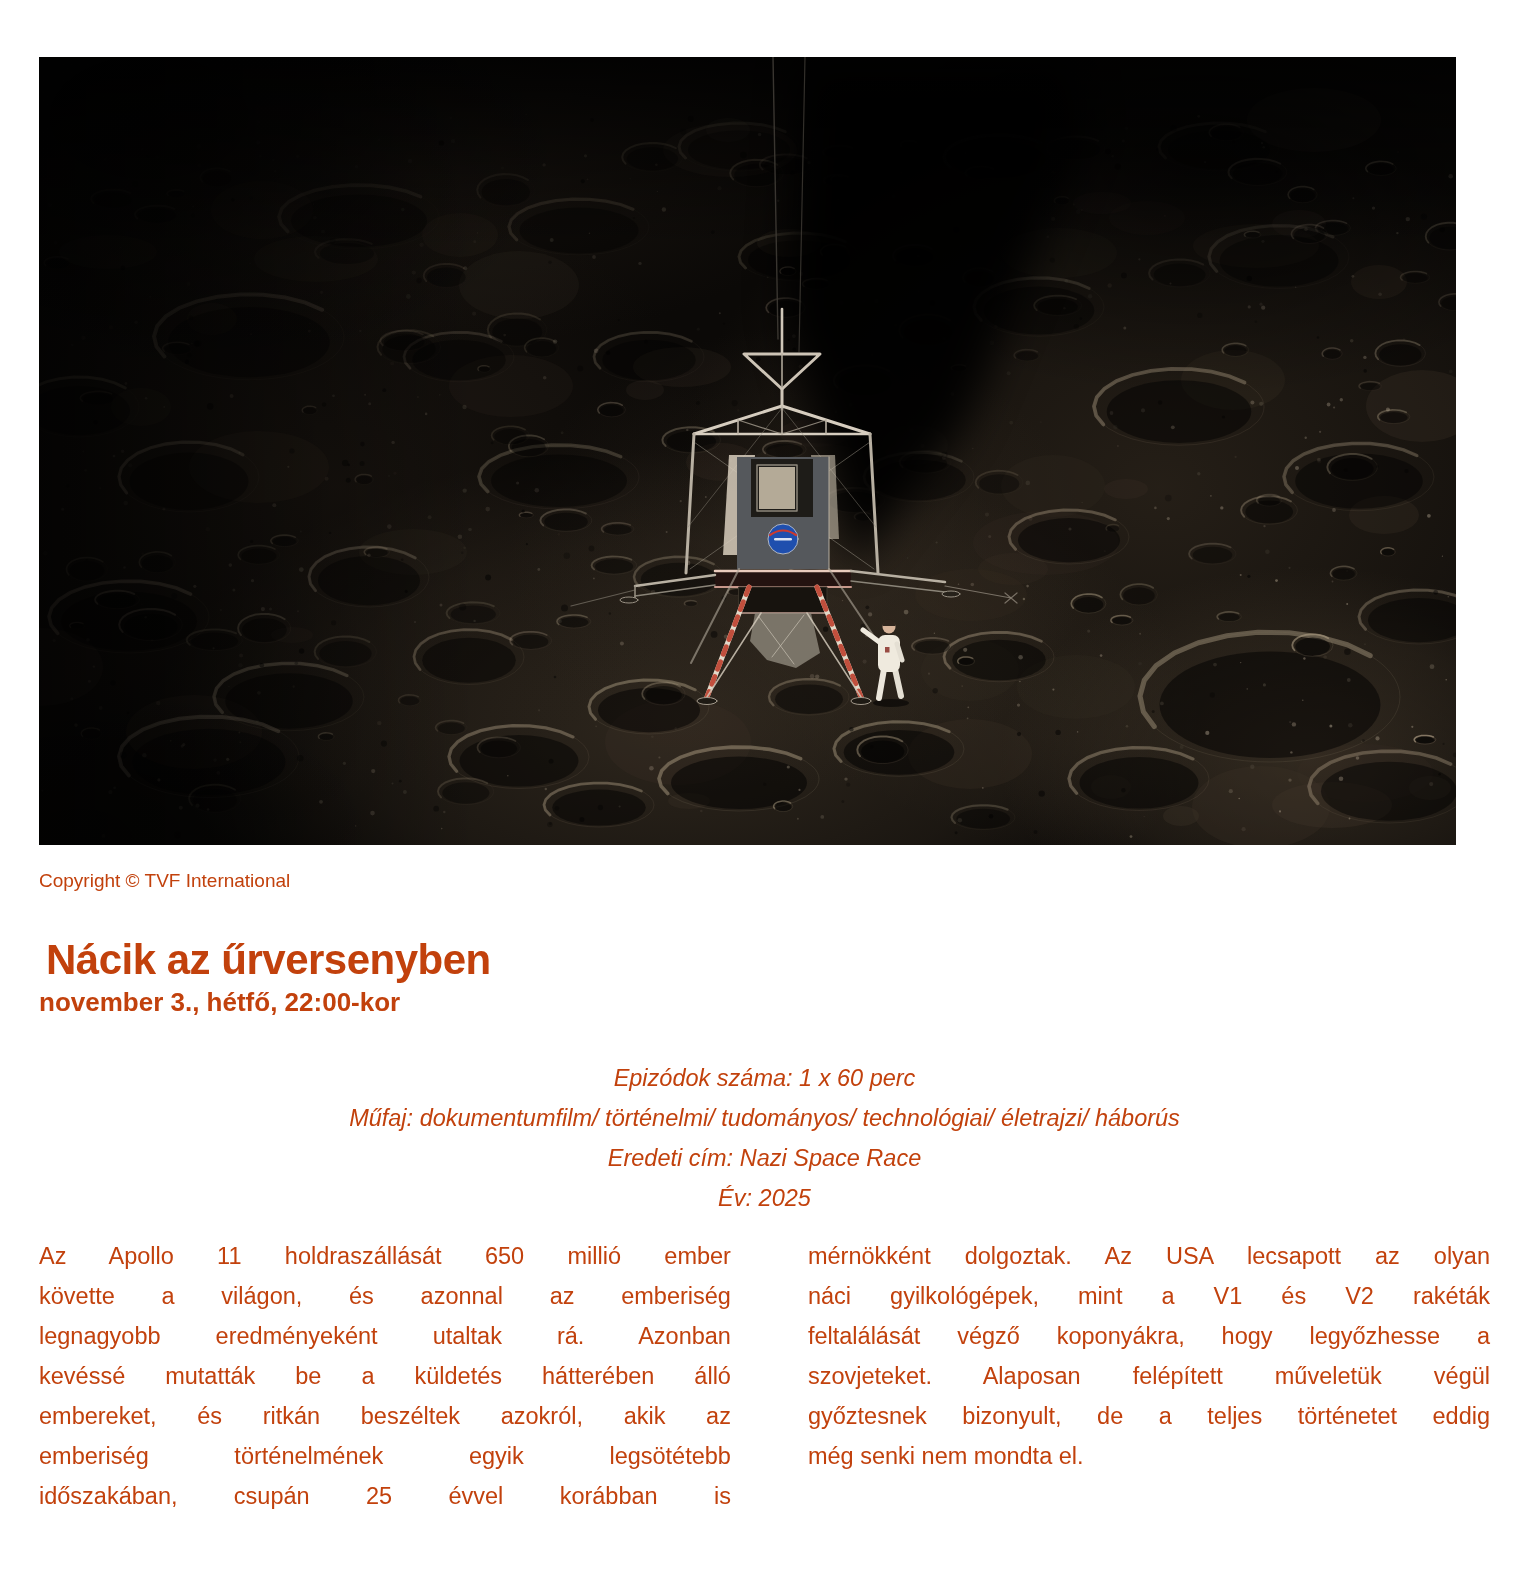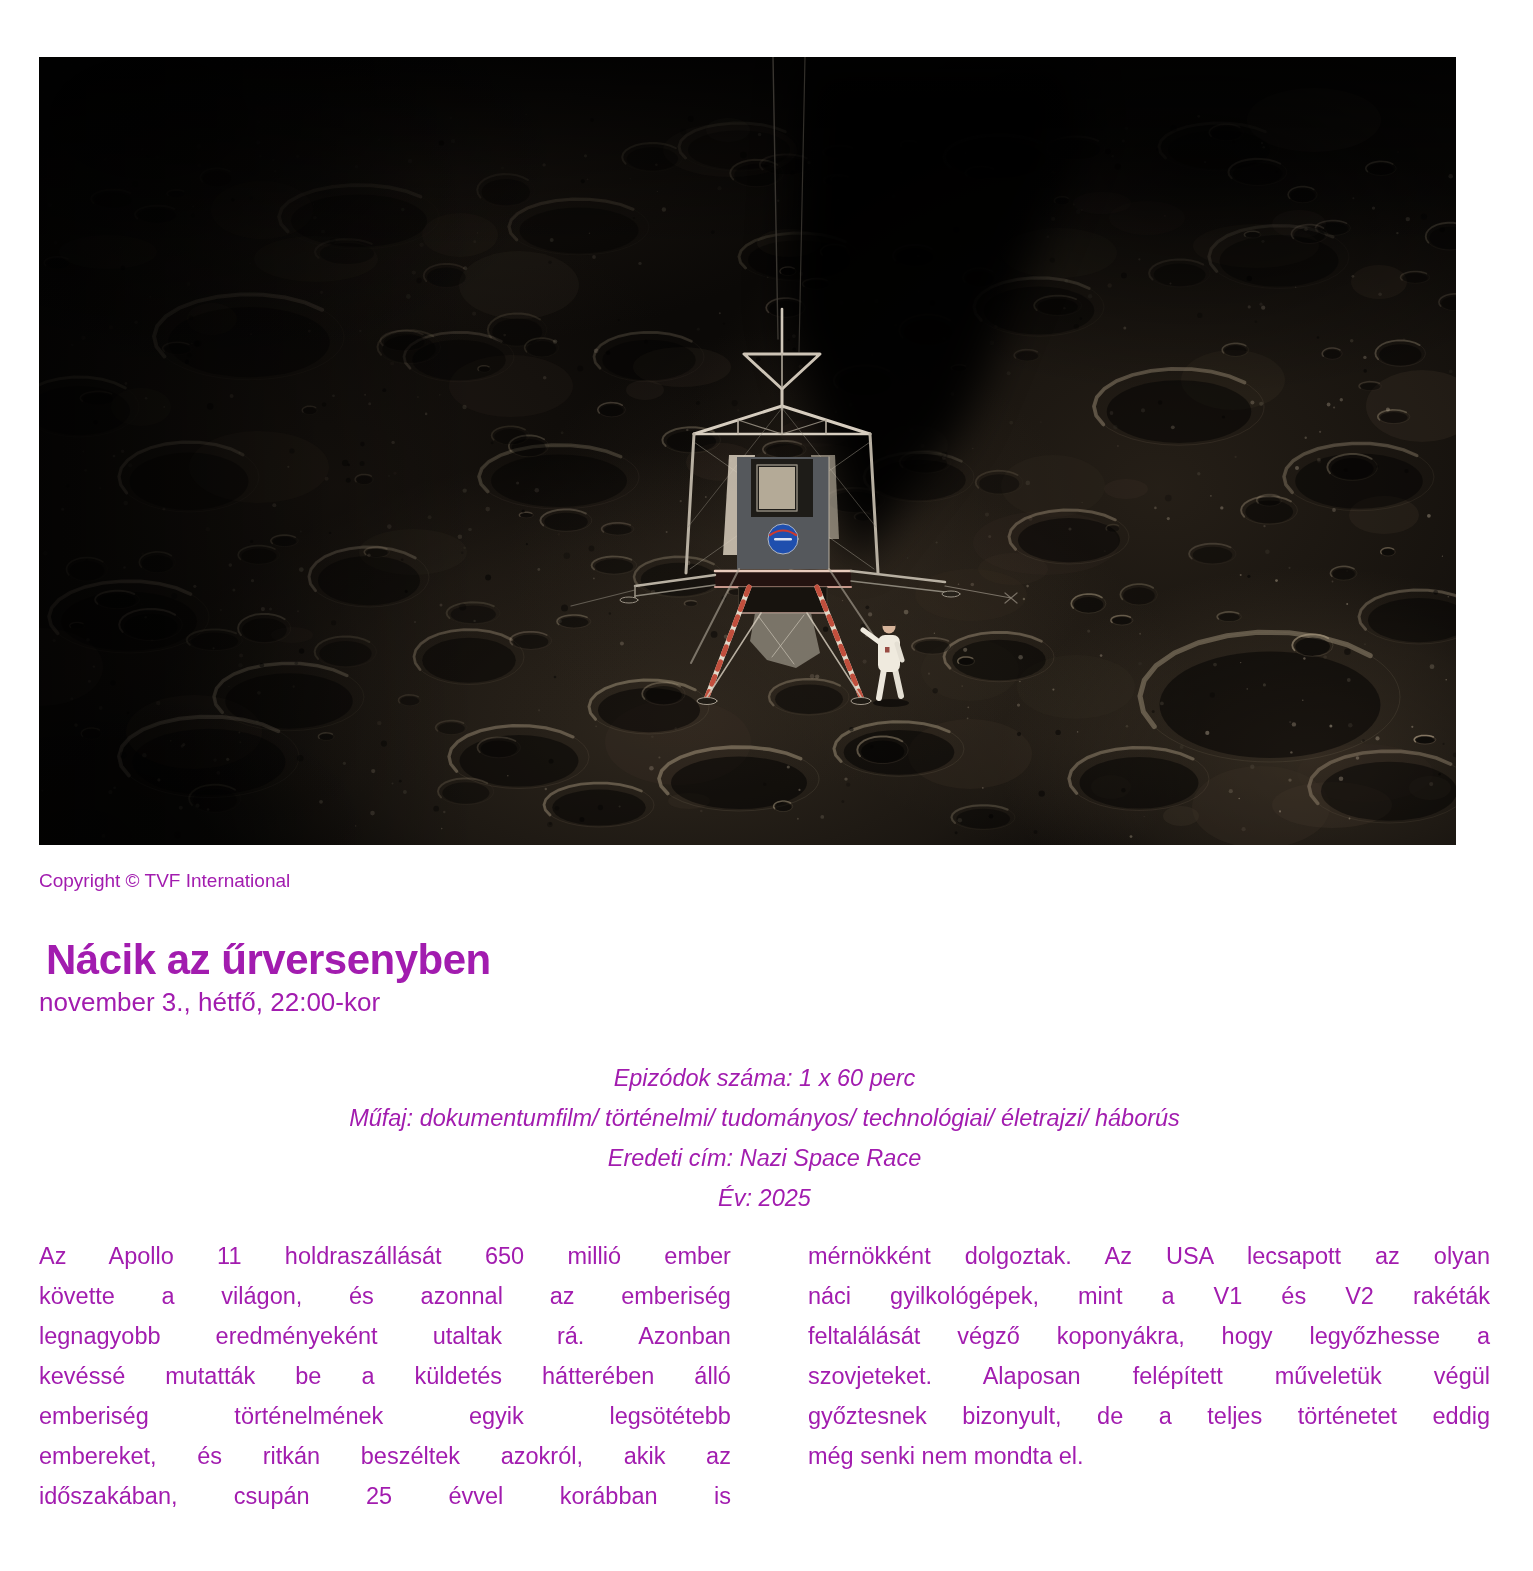--- a/index.html
+++ b/index.html
@@ -1,41 +1,41 @@
 <!DOCTYPE html>
 <html><head>
 <meta charset="utf-8">
 <style>
   html,body{margin:0;padding:0;background:#ffffff;}
   .page{
     position:relative;
     width:1533px;height:1571px;
     background:#ffffff;
     font-family:"Liberation Sans", sans-serif;
-    color:#a21caf;
+    color:#c2410c;
     overflow:hidden;
   }
   .photo{
     position:absolute;left:39px;top:57px;
     width:1417px;height:788px;
     background:#0b0907;
     overflow:hidden;
   }
   .photo svg{display:block;width:100%;height:100%;}
   .copyright{
     position:absolute;left:39px;top:869px;
     font-size:19px;line-height:24px;font-weight:400;
   }
   .title{
     position:absolute;left:38px;top:926px;
     font-size:42px;line-height:52px;font-weight:700;letter-spacing:-0.5px;
   }
   .subtitle{
     position:absolute;left:39px;top:986px;
-    font-size:26px;line-height:32px;font-weight:400;
+    font-size:26px;line-height:32px;font-weight:700;
   }
   .meta{
     position:absolute;left:39px;top:1058px;
     width:1451px;
     font-size:22.5px;line-height:37px;font-style:italic;
   }
   .meta .tline{text-align:center;text-align-last:auto;}
   .body-cols{
     position:absolute;left:39px;top:1236px;
     width:1451px;display:flex;gap:61px;
@@ -1245,22 +1245,22 @@
       <div class="tline">Eredeti cím: Nazi Space Race</div>
       <div class="tline">Év: 2025</div>
     </div>
 
   <div class="body-cols">
     <div class="col-left">
         <div class="tline">Az Apollo 11 holdraszállását 650 millió ember</div>
         <div class="tline">követte a világon, és azonnal az emberiség</div>
         <div class="tline">legnagyobb eredményeként utaltak rá. Azonban</div>
         <div class="tline">kevéssé mutatták be a küldetés hátterében álló</div>
+        <div class="tline">embereket, és ritkán beszéltek azokról, akik az</div>
         <div class="tline">emberiség történelmének egyik legsötétebb</div>
-        <div class="tline">embereket, és ritkán beszéltek azokról, akik az</div>
         <div class="tline">időszakában, csupán 25 évvel korábban is</div>
       </div>
     <div class="col-right">
         <div class="tline">mérnökként dolgoztak. Az USA lecsapott az olyan</div>
         <div class="tline">náci gyilkológépek, mint a V1 és V2 rakéták</div>
         <div class="tline">feltalálását végző koponyákra, hogy legyőzhesse a</div>
         <div class="tline">szovjeteket. Alaposan felépített műveletük végül</div>
         <div class="tline">győztesnek bizonyult, de a teljes történetet eddig</div>
         <div class="tline tline-last">még senki nem mondta el.</div>
       </div>

